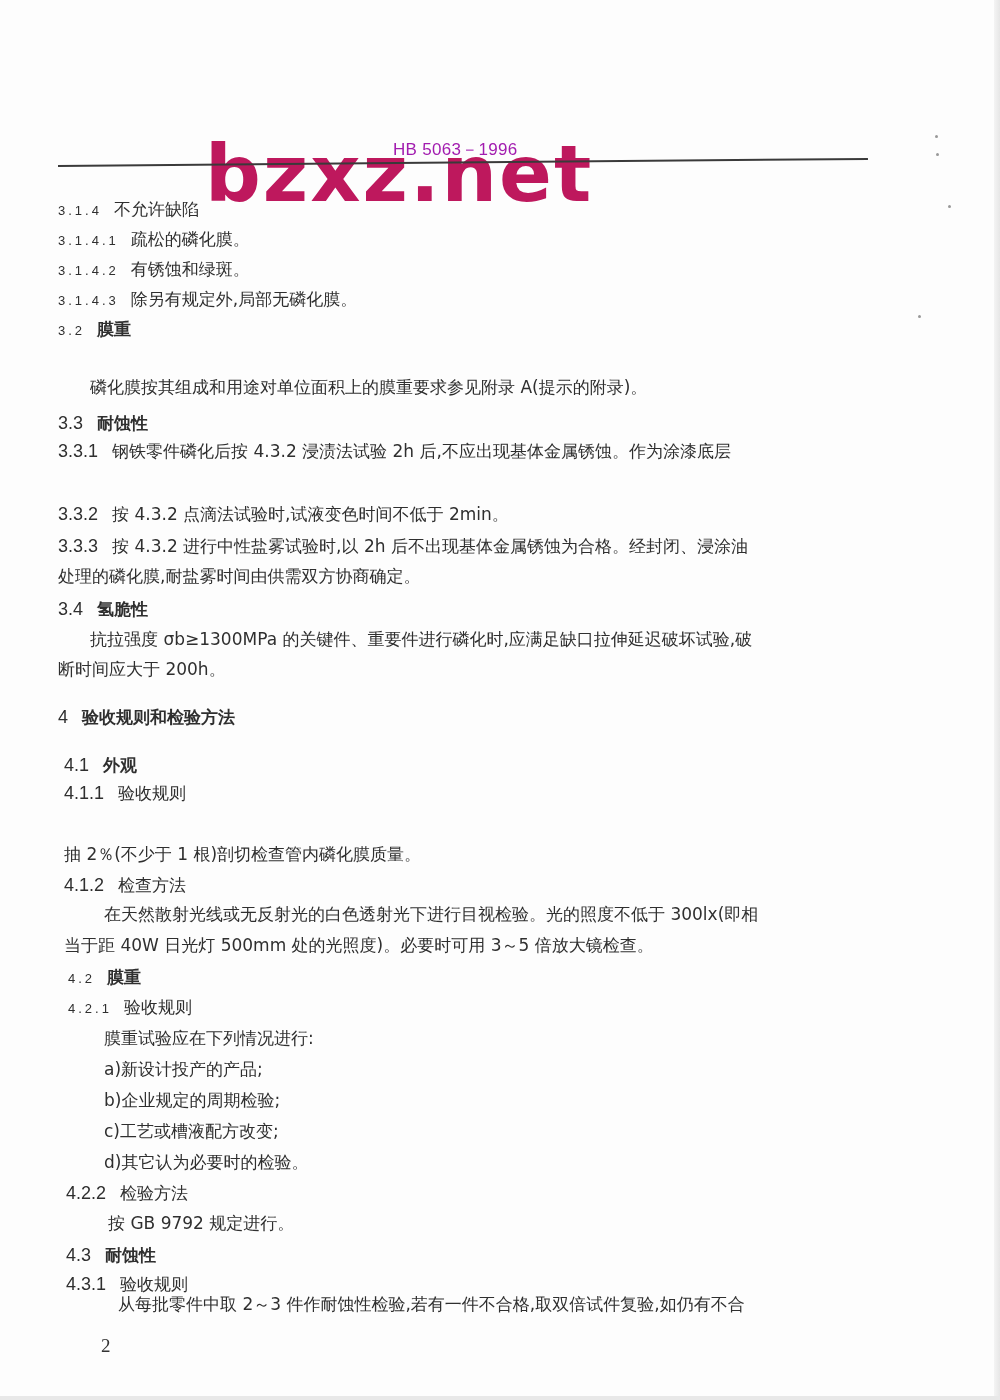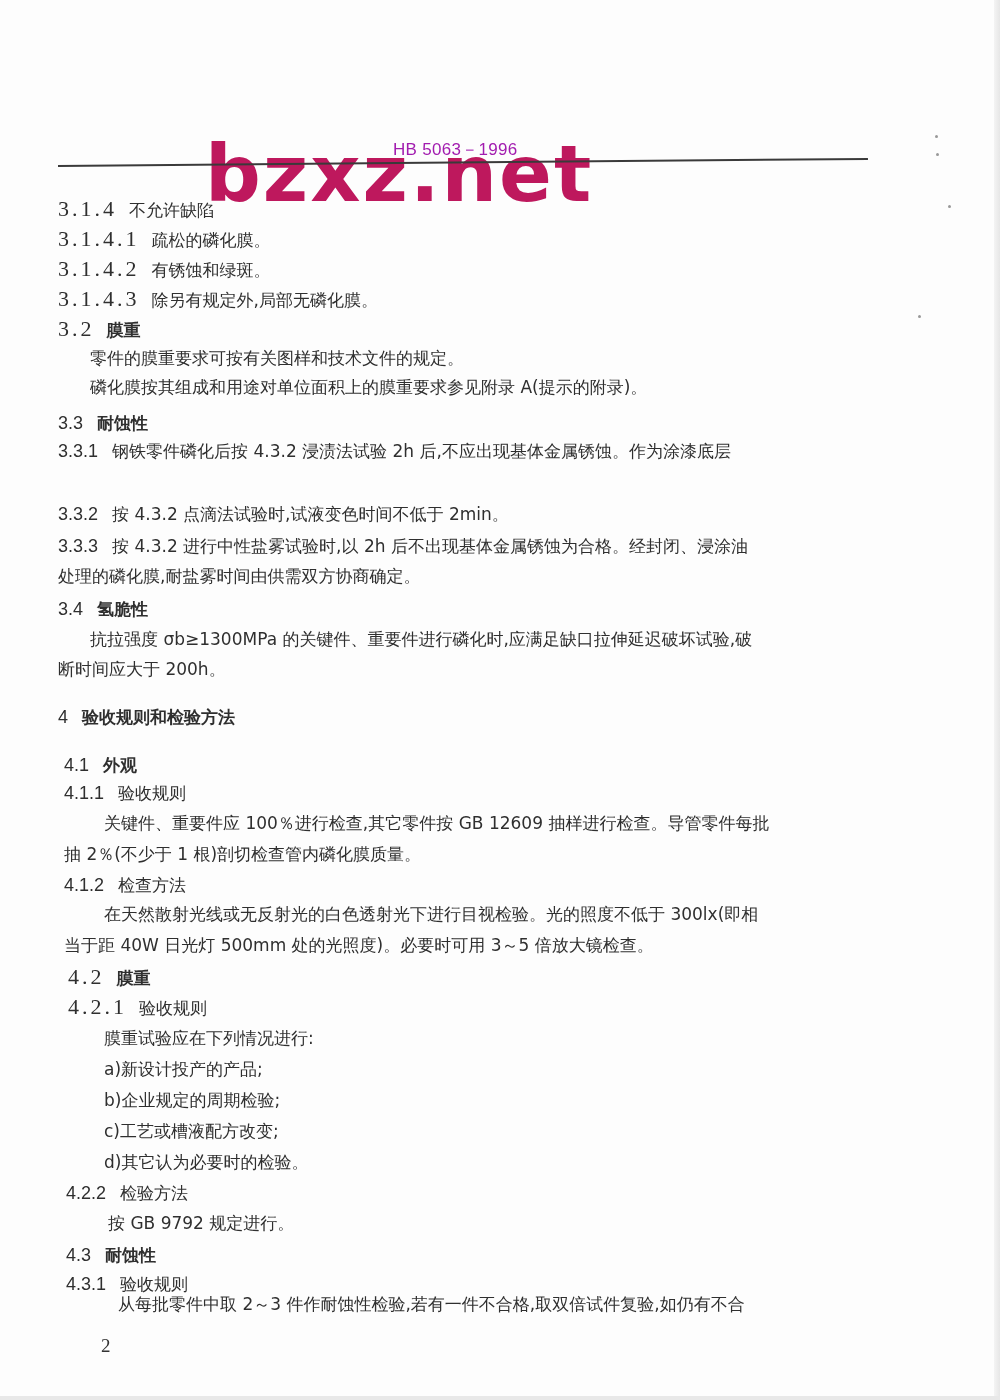--- a/index.html
+++ b/index.html
@@ -36,21 +36,21 @@
   }
   .header-rule {
     position: absolute; left: 58px; top: 165px; width: 810px; height: 2px;
     background: #3a3a3a; transform: rotate(-0.5deg); transform-origin: left center;
     z-index: 2;
   }
   .line {
     position: absolute; white-space: nowrap; z-index: 2;
     font-size: 17px; line-height: 22px; color: #2f2f2f;
   }
-  .num { display: inline-block; letter-spacing: 3px; margin-right: 12px; font-family: Liberation Serif, serif; font-size: 22px; }
+  .num { display: inline-block; letter-spacing: 3px; margin-right: 12px; font-family: Liberation Sans, sans-serif; font-size: 13px; }
   .numS { display: inline-block; margin-right: 14px; font-family: "Liberation Sans", sans-serif; font-size: 18px; }
   .bold { font-weight: bold; text-align: right; }
   .page-number {
     position: absolute; left: 101px; top: 1335px; font-size: 19px;
     font-family: "Liberation Serif", serif; color: #333; z-index: 2;
   }
   .speck { position: absolute; width: 3px; height: 3px; border-radius: 50%; background: #999; z-index: 1; }
 </style>
 </head>
 <body>
@@ -59,38 +59,36 @@
   <div class="watermark">bzxz.net</div>
   <div class="header-code">HB 5063－1996</div>
   <div class="header-rule"></div>
 
   <div class="line" style="left:58px;top:198px;"><span class="num">3.1.4</span><span>不允许缺陷</span></div>
   <div class="line" style="left:58px;top:228px;"><span class="num">3.1.4.1</span><span>疏松的磷化膜。</span></div>
   <div class="line" style="left:58px;top:258px;"><span class="num">3.1.4.2</span><span>有锈蚀和绿斑。</span></div>
   <div class="line" style="left:58px;top:288px;"><span class="num">3.1.4.3</span><span>除另有规定外,局部无磷化膜。</span></div>
 
   <div class="line bold" style="left:58px;top:318px;"><span class="num" style="font-weight:normal">3.2</span><span>膜重</span></div>
-  <div class="line" style="left:90px;top:347px;">零件的膜重要求可按有关图样和技术文件的规定。</div>
   <div class="line" style="left:90px;top:376px;">磷化膜按其组成和用途对单位面积上的膜重要求参见附录 A(提示的附录)。</div>
 
   <div class="line bold" style="left:58px;top:412px;"><span class="numS" style="font-weight:normal">3.3</span><span>耐蚀性</span></div>
   <div class="line" style="left:58px;top:440px;"><span class="numS">3.3.1</span><span>钢铁零件磷化后按 4.3.2 浸渍法试验 2h 后,不应出现基体金属锈蚀。作为涂漆底层</span></div>
   <div class="line" style="left:58px;top:503px;"><span class="numS">3.3.2</span><span>按 4.3.2 点滴法试验时,试液变色时间不低于 2min。</span></div>
   <div class="line" style="left:58px;top:535px;"><span class="numS">3.3.3</span><span>按 4.3.2 进行中性盐雾试验时,以 2h 后不出现基体金属锈蚀为合格。经封闭、浸涂油</span></div>
   <div class="line" style="left:58px;top:565px;">处理的磷化膜,耐盐雾时间由供需双方协商确定。</div>
 
   <div class="line bold" style="left:58px;top:598px;"><span class="numS" style="font-weight:normal">3.4</span><span>氢脆性</span></div>
   <div class="line" style="left:90px;top:628px;">抗拉强度 σb≥1300MPa 的关键件、重要件进行磷化时,应满足缺口拉伸延迟破坏试验,破</div>
   <div class="line" style="left:58px;top:658px;">断时间应大于 200h。</div>
 
   <div class="line bold" style="left:58px;top:706px;"><span class="numS" style="font-weight:normal">4</span><span>验收规则和检验方法</span></div>
 
   <div class="line bold" style="left:64px;top:754px;"><span class="numS" style="font-weight:normal">4.1</span><span>外观</span></div>
   <div class="line" style="left:64px;top:782px;"><span class="numS">4.1.1</span><span>验收规则</span></div>
-  <div class="line" style="left:104px;top:812px;">关键件、重要件应 100％进行检查,其它零件按 GB 12609 抽样进行检查。导管零件每批</div>
   <div class="line" style="left:64px;top:843px;">抽 2％(不少于 1 根)剖切检查管内磷化膜质量。</div>
   <div class="line" style="left:64px;top:874px;"><span class="numS">4.1.2</span><span>检查方法</span></div>
   <div class="line" style="left:104px;top:903px;">在天然散射光线或无反射光的白色透射光下进行目视检验。光的照度不低于 300lx(即相</div>
   <div class="line" style="left:64px;top:934px;">当于距 40W 日光灯 500mm 处的光照度)。必要时可用 3～5 倍放大镜检查。</div>
 
   <div class="line bold" style="left:68px;top:966px;"><span class="num" style="font-weight:normal">4.2</span><span>膜重</span></div>
   <div class="line" style="left:68px;top:996px;"><span class="num">4.2.1</span><span>验收规则</span></div>
   <div class="line" style="left:104px;top:1027px;">膜重试验应在下列情况进行:</div>
   <div class="line" style="left:104px;top:1058px;">a)新设计投产的产品;</div>
   <div class="line" style="left:104px;top:1089px;">b)企业规定的周期检验;</div>

